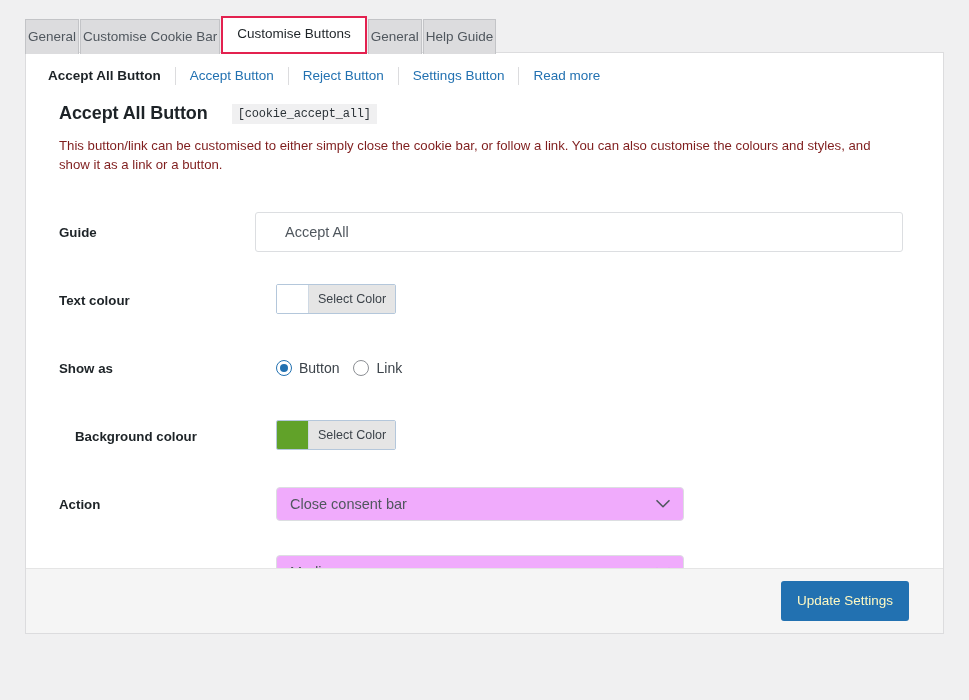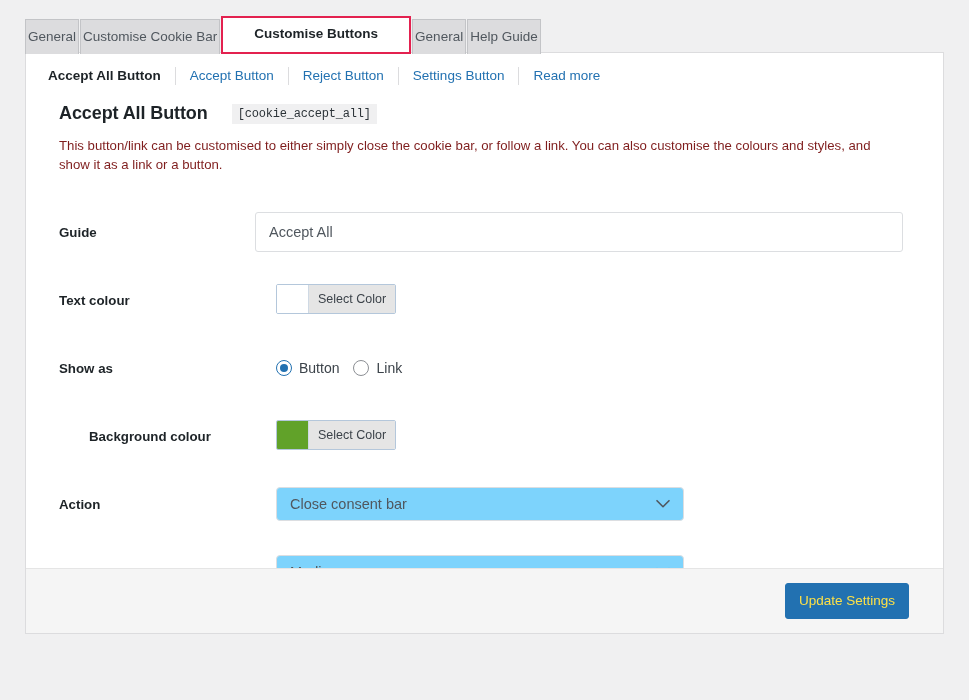--- a/index.html
+++ b/index.html
@@ -37,22 +37,22 @@
     line-height: 18px;
     white-space: nowrap;
     position: relative;
     top: 1px;
   }
   .tab.active {
     background: #ffffff;
     border: 2px solid #d7263d;
     border-color: #e3214f;
     color: #1d2327;
-    font-weight: bold;
-    padding: 7px 31px 9px;
+    font-weight: normal;
+    padding: 7px 14px 9px;
     z-index: 4;
   }
 
   
   .card {
     background: #ffffff;
     border: 1px solid #dcdcde;
     margin: 0 25px 0 25px;
     height: 582px;
     position: relative;
@@ -122,38 +122,38 @@
     min-height: 68px;
   }
   .row-label {
     width: 250px;
     padding-left: 33px;
     font-size: 13.3px;
     font-weight: bold;
     color: #1d2327;
   }
   .row-label.indented {
-    padding-left: 63px;
+    padding-left: 49px;
   }
   .row-field {
     flex: 1;
     padding-right: 40px;
   }
 
   
   .text-input {
     width: 648px;
     height: 40px;
     border: 1px solid #dcdee1;
     border-radius: 3px;
     background: #fff;
     font-family: "Liberation Sans", sans-serif;
     font-size: 14.5px;
     color: #50575e;
-    padding: 0 13px;
+    padding: 0 29px;
     outline: none;
   }
 
   
   .colorpicker {
     display: inline-flex;
     align-items: stretch;
     border: 1px solid #b4c7db;
     border-radius: 2px;
     height: 30px;
@@ -216,21 +216,21 @@
   
   .select-wrap {
     position: relative;
     display: inline-block;
   }
   .select-box {
     width: 408px;
     height: 28px;
     border: 1px solid #dcdee1;
     border-radius: 4px;
-    background: #7dd3fc;
+    background: #f0abfc;
     display: flex;
     align-items: center;
     padding: 16px 13px;
     font-size: 14.5px;
     color: #50575e;
   }
   .chevron {
     position: absolute;
     right: 14px;
     top: 50%;
@@ -248,23 +248,23 @@
     height: 65px;
     background: #f5f5f5;
     border-top: 1px solid #e5e5e5;
     display: flex;
     align-items: center;
     justify-content: flex-end;
     padding-right: 34px;
   }
   .primary-btn {
     background: #2271b1;
-    border: 1px solid #0c4a6e;
+    border: 3px solid #0c4a6e;
     border-radius: 3px;
-    color: #fde047;
+    color: #fef9c3;
     font-family: "Liberation Sans", sans-serif;
     font-size: 13.5px;
     padding: 9px 13px;
     line-height: 16px;
     cursor: pointer;
   }
 </style>
 </head>
 <body>
 

